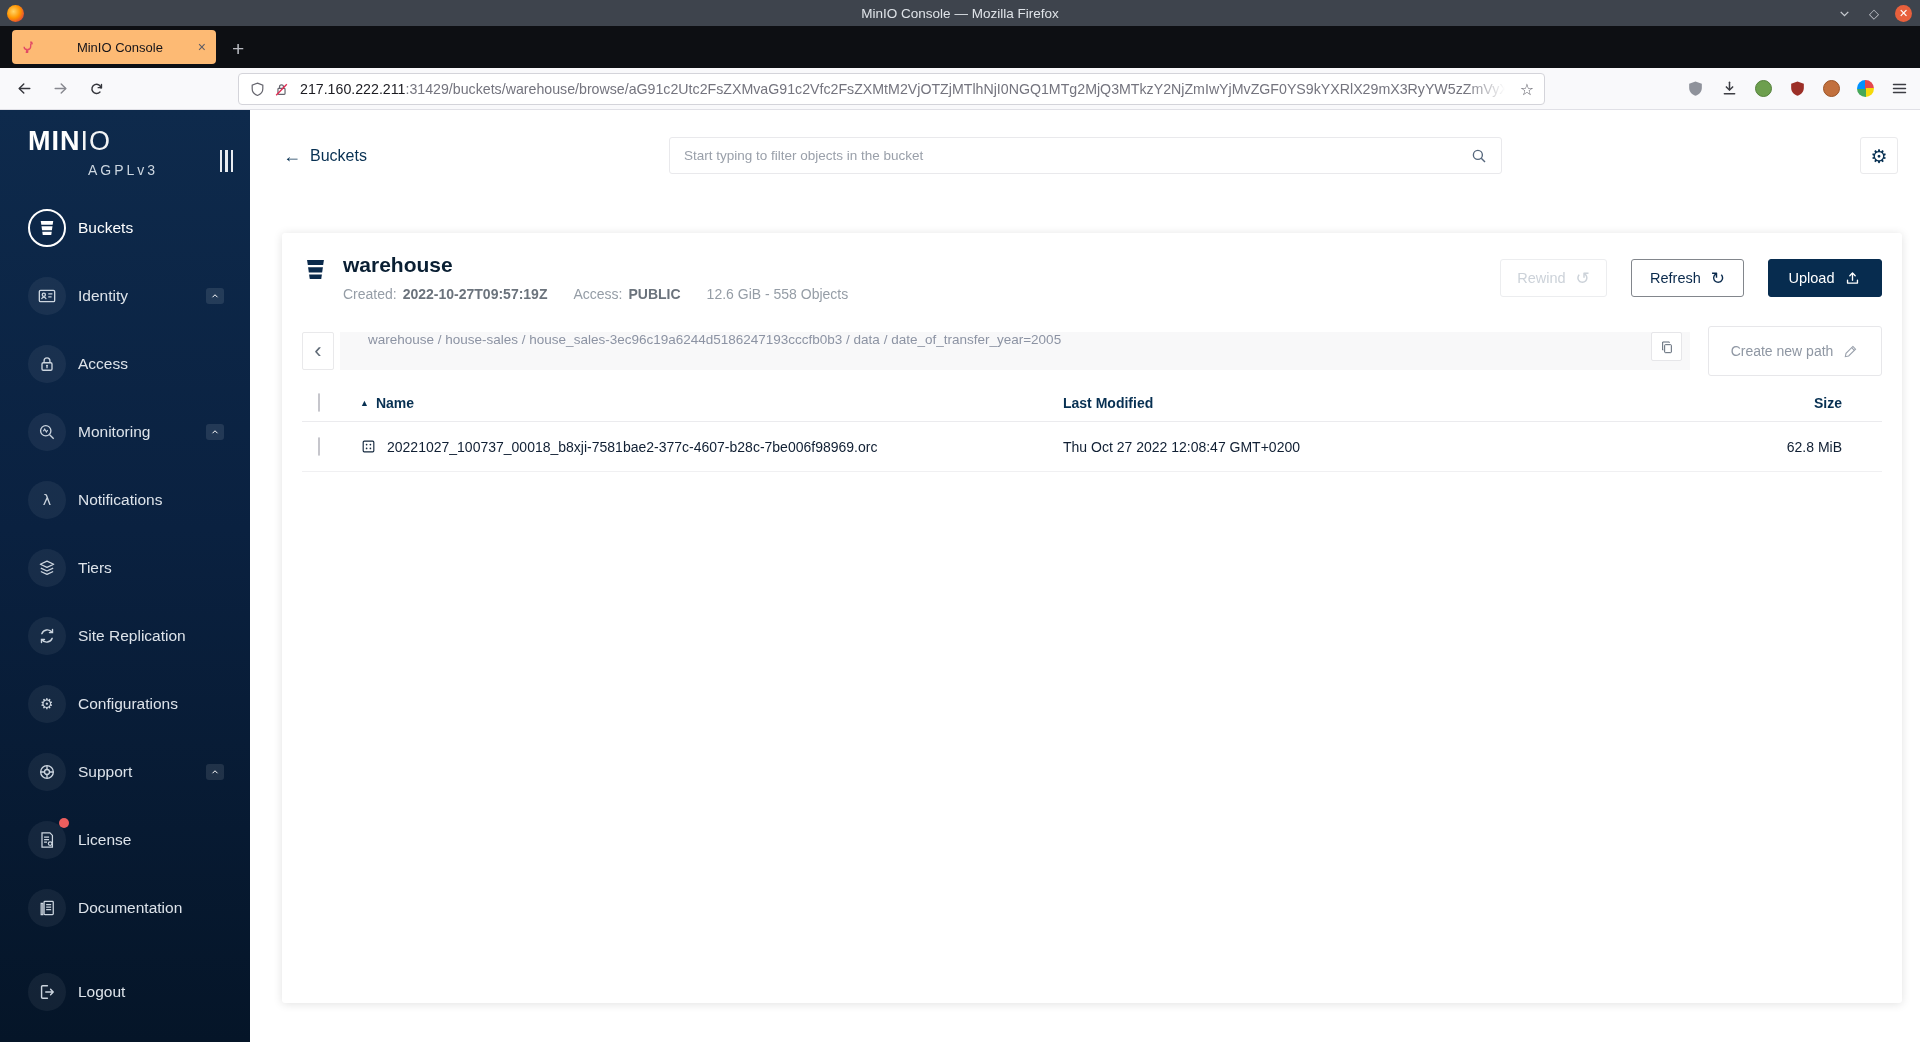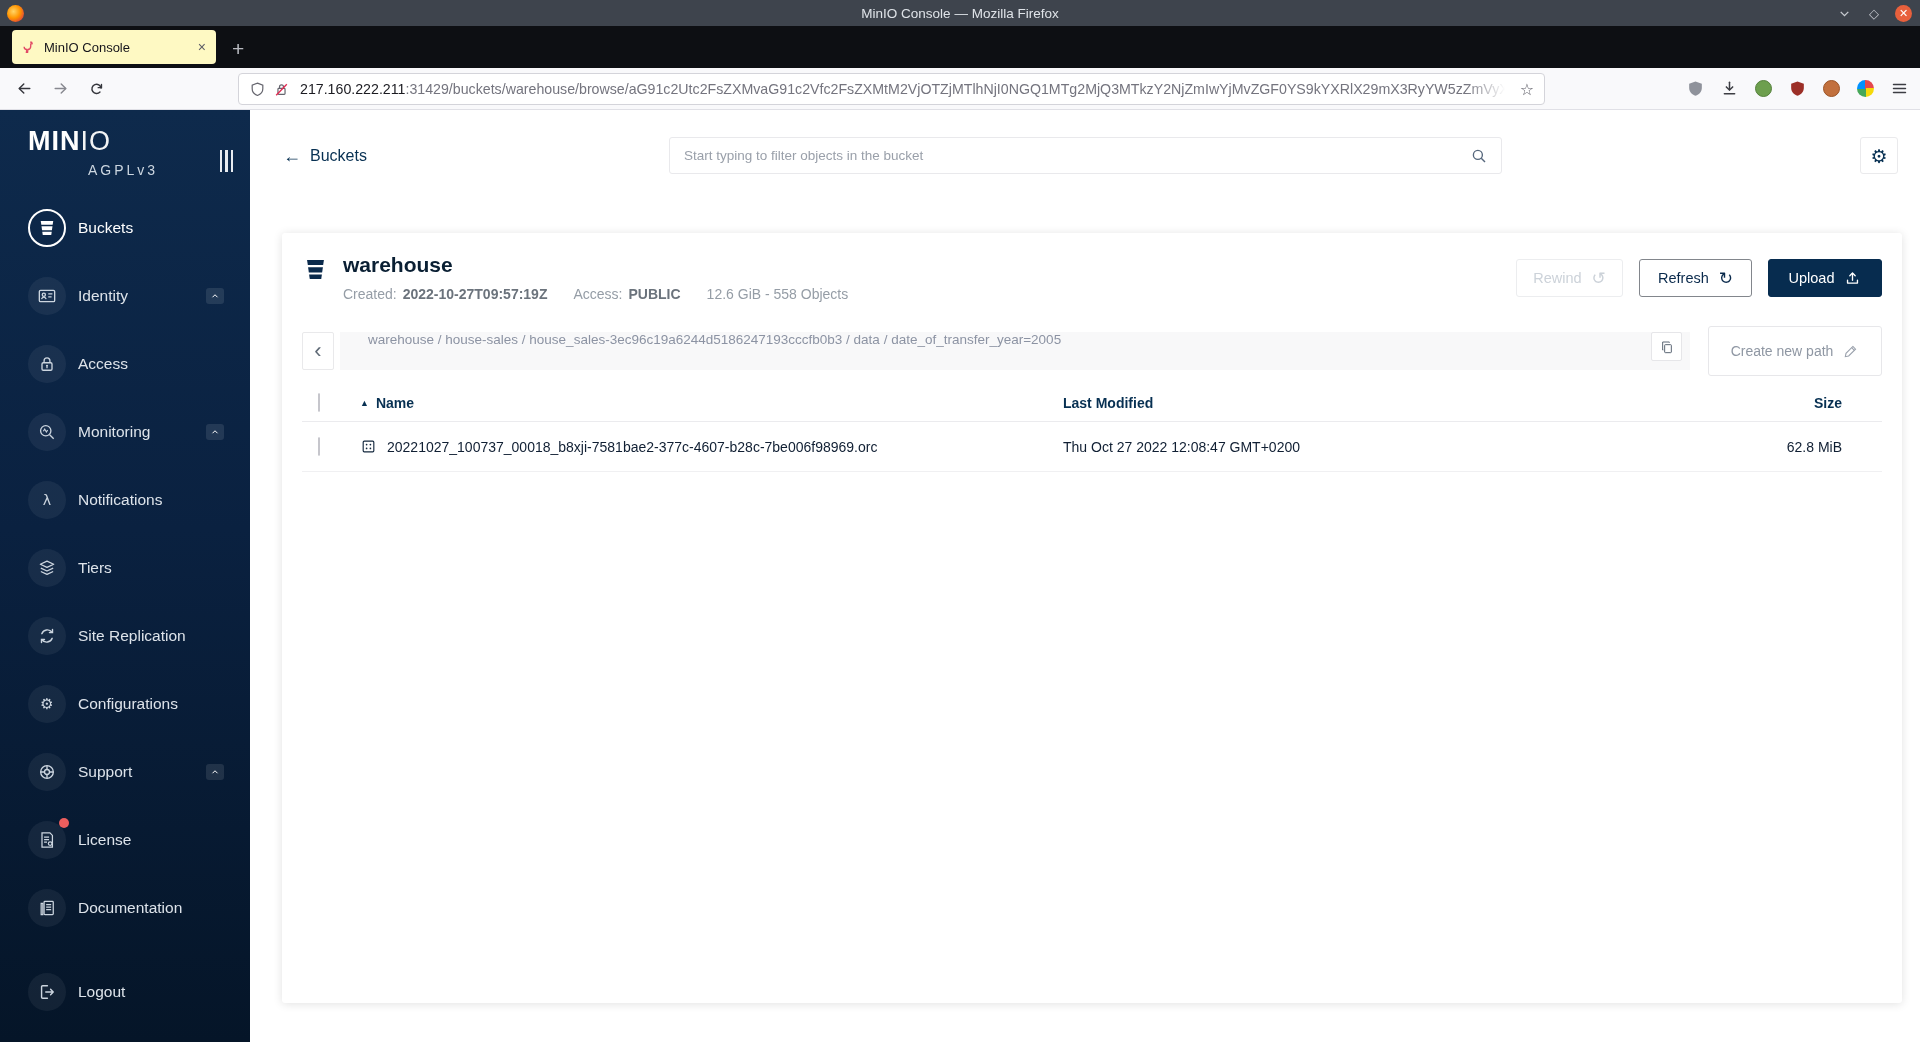--- a/index.html
+++ b/index.html
@@ -11,22 +11,22 @@
   .titlebar{ height:26px; background:#3e444d; display:flex; align-items:center; position:relative; }
   .ff-logo{ width:17px; height:17px; border-radius:50%; margin-left:7px;
             background:radial-gradient(circle at 38% 38%, #ffd567, #ff9500 45%, #e8552e 72%, #b5321d); }
   .win-title{ position:absolute; left:0; right:0; text-align:center; color:#dfe3e8; font-size:13.5px; }
   .win-controls{ margin-left:auto; display:flex; align-items:center; gap:12px; padding-right:8px; z-index:2; }
   .wc{ width:18px; height:18px; display:flex; align-items:center; justify-content:center; color:#c9ccd2; font-size:13px; }
   .wc svg{ width:13px; height:13px; }
   .wc-close{ width:17px; height:17px; border-radius:50%; background:#e8603c; color:#fff; font-size:11px; font-weight:bold; }
 
   .tabbar{ height:42px; background:#0d0f13; display:flex; align-items:flex-end; }
-  .tab{ margin:4px 0 4px 12px; width:204px; height:34px; background:#fef9c3; border-radius:4px;
-        display:flex; align-items:center; padding:0 8px; }
+  .tab{ margin:4px 0 4px 12px; width:204px; height:34px; background:#fdba74; border-radius:4px;
+        display:flex; align-items:center; padding:0 8px;text-align:center; }
   .tab-favicon{ width:16px; height:16px; }
   .tab-favicon svg{ width:16px; height:16px; }
   .tab-title{ font-size:13px; color:#15141a; margin-left:8px; flex:1; white-space:nowrap; overflow:hidden; }
   .tab-close{ color:#5b5b66; font-size:14px; padding:0 2px; }
   .newtab{ color:#b8bac0; font-size:21px; margin:0 0 9px 16px; line-height:1; }
 
   .navbar{ height:42px; background:#f9f9fb; border-bottom:1px solid #e0e0e6; position:relative;
            display:flex; align-items:center; }
   .nav-ic{ width:28px; height:28px; display:flex; align-items:center; justify-content:center; color:#35363c; }
   .nav-ic svg{ width:17px; height:17px; }
@@ -96,21 +96,21 @@
   .card{ margin:31px 18px 0 32px; background:#fff; border-radius:3px;
          box-shadow:0 1px 10px rgba(0,0,0,.12); padding:20px; min-height:770px; }
 
   .bucket-row{ display:flex; align-items:flex-start; }
   .bucket-ic{ width:27px; height:27px; color:#0a2a4c; margin-top:3px; flex:none; }
   .bucket-head{ margin-left:14px; }
   .bucket-title{ font-size:21px; font-weight:600; color:#0a1f33; }
   .bucket-meta{ margin-top:9px; font-size:14px; color:#959da6; display:flex; align-items:center; }
   .bucket-meta b{ color:#6b737c; font-weight:bold; margin-left:6px; }
   .meta-gap{ width:26px; }
-  .bucket-actions{ margin-left:auto; display:flex; gap:16px; margin-top:6px;padding-left:47px; }
+  .bucket-actions{ margin-left:auto; display:flex; gap:24px; margin-top:6px;padding-left:47px; }
   .btn{ height:38px; border-radius:3px; font-size:14.5px; display:flex; align-items:center; justify-content:center;
         gap:10px; background:#fff; border:1px solid #82868c; color:#0a2a4c; cursor:pointer; font-family:inherit; }
   .btn .glyph{ font-size:17px; line-height:1; }
   .btn-rewind{ width:107px; border-color:#ecedef; color:#ccd2d9; cursor:default; }
   .btn-refresh{ width:113px; }
   .btn-upload{ width:114px; background:#072c4f; border:1px solid #072c4f; color:#fff; }
   .btn-upload .icon{ width:17px; height:17px; color:#fff; }
 
   .browse-bar{ margin-top:30px; display:flex; align-items:center; height:38px; }
   .crumb-back{ width:32px; height:38px; border:1px solid #e9e9eb; border-radius:2px; background:#fff;

